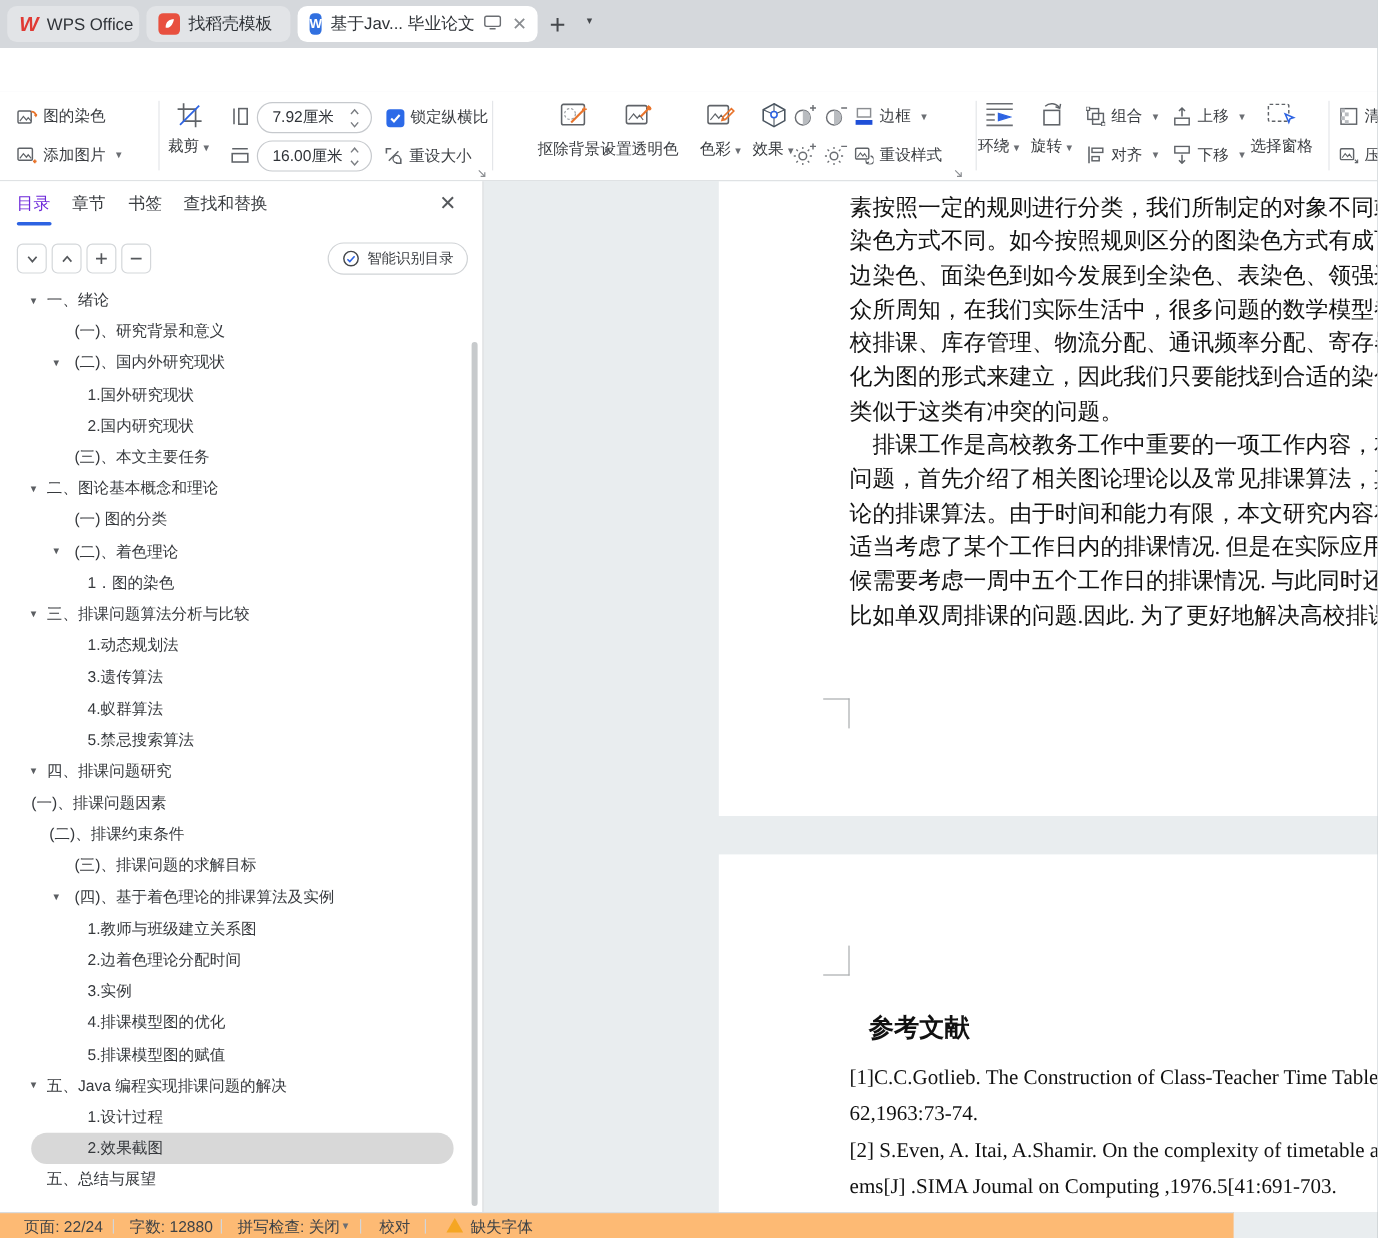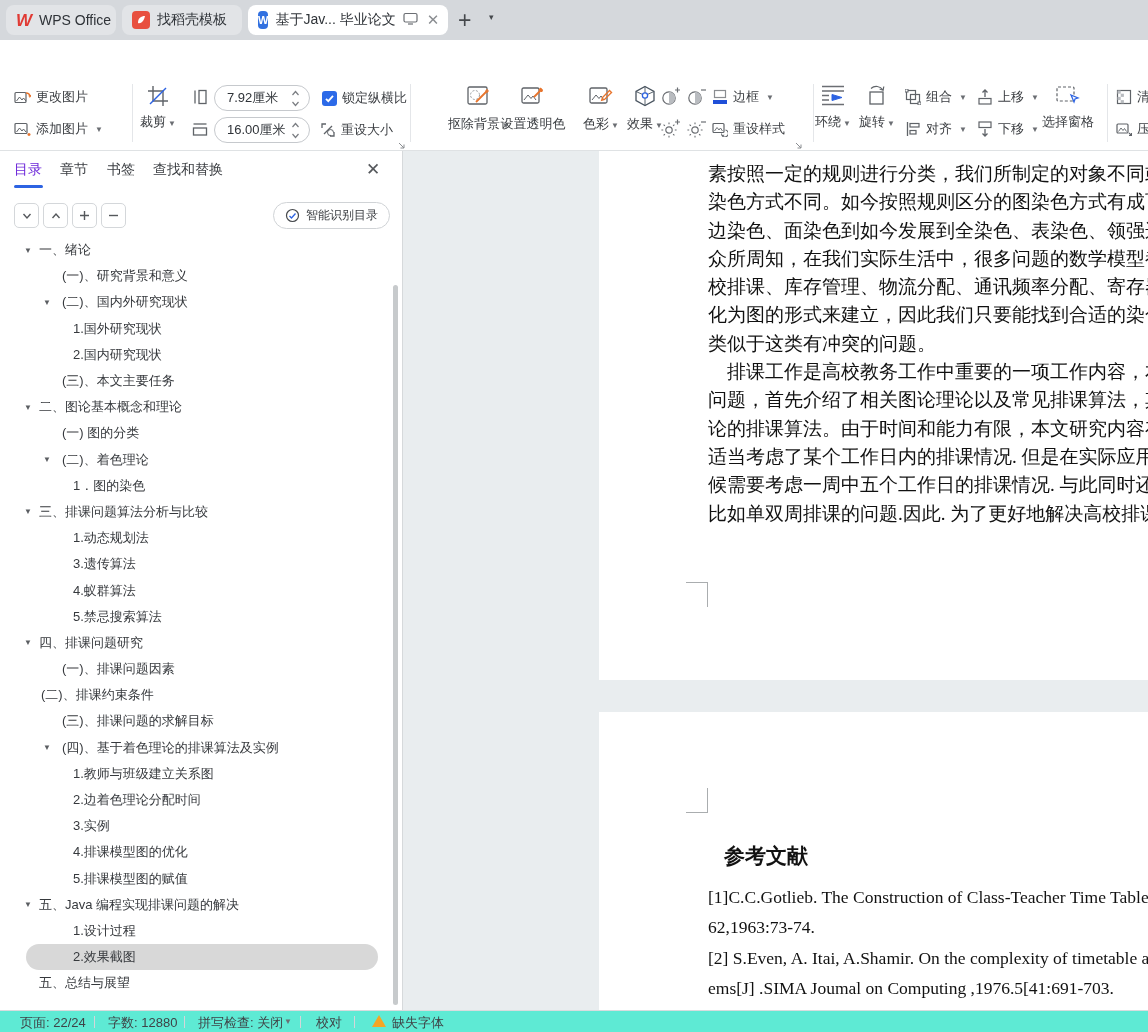--- a/index.html
+++ b/index.html
@@ -57,21 +57,21 @@
   
   .workspace{position:absolute;left:404px;top:151px;width:744px;height:859px;background:#e9edef;overflow:hidden;}
   .page{position:absolute;left:195px;width:800px;background:#fff;}
   .docline{height:28.3px;line-height:28.3px;font-size:19px;color:#111;white-space:nowrap;font-family:"Liberation Serif",serif;}
   .refline{height:30.4px;line-height:30.4px;font-size:17.5px;color:#111;white-space:nowrap;font-family:"Liberation Serif",serif;}
   .cornermark1{position:absolute;left:87px;top:431px;width:22px;height:25px;border-top:1px solid #aaadaf;border-right:1px solid #aaadaf;}
   .cornermark2{position:absolute;left:87px;top:76px;width:22px;height:25px;border-bottom:1px solid #aaadaf;border-right:1px solid #aaadaf;}
   .refheading{position:absolute;left:125px;top:130px;font-size:21px;font-weight:bold;color:#111;font-family:"Liberation Serif",serif;white-space:nowrap;}
 
   
-  .statusbar{position:absolute;left:0;top:1010px;width:1148px;height:22px;background:#5eead4;border-top:1px solid #d9dcde;font-size:13px;color:#3f4347;}
+  .statusbar{position:absolute;left:0;top:1010px;width:1028px;height:22px;background:#fdba74;border-top:1px solid #d9dcde;font-size:13px;color:#3f4347;}
   .sitem{position:absolute;top:3px;white-space:nowrap;}
   .sdiv{position:absolute;top:5px;width:1px;height:12px;background:#d3d6d9;}
   .warntri{display:inline-block;width:0;height:0;border-left:7px solid transparent;border-right:7px solid transparent;border-bottom:12px solid #f5a623;position:relative;}
 </style>
 </head>
 <body>
 
 <div id="app">
 
   <div class="tabbar">
@@ -163,21 +163,21 @@
   </div>
 
   <div class="ribbon">
 
     <div class="rrow" style="left:14px;top:12px;">
       <svg width="17" height="17" viewBox="0 0 17 17">
           <rect x="1" y="3.5" width="11" height="10" rx="1" fill="none" stroke="#5f6368" stroke-width="1.2"></rect>
           <path d="M2.5 12l3-4 2.5 3 1.5-2 2.5 3" fill="none" stroke="#5f6368" stroke-width="1"></path>
           <path d="M12 4a4 4 0 0 1 4 3.5l1.2-1.2M16 7.5l-1.3-1" fill="none" stroke="#e8742c" stroke-width="1.3"></path>
         </svg>
-      <span>更改图片</span>
+      <span>图的染色</span>
     </div>
     <div class="rrow" style="left:14px;top:44px;">
       <svg width="17" height="17" viewBox="0 0 17 17">
           <rect x="1" y="2.5" width="12" height="10" rx="1" fill="none" stroke="#5f6368" stroke-width="1.2"></rect>
           <path d="M2.5 11l3-4 2.5 3 1.5-2 2.5 3" fill="none" stroke="#5f6368" stroke-width="1"></path>
           <path d="M13.5 13.5h3M15 12v3" stroke="#e8742c" stroke-width="1.4"></path>
         </svg>
       <span>添加图片</span>
       <span class="chev">▼</span>
     </div>
@@ -500,21 +500,21 @@
         <div class="tocrow" style="padding-left: 73px;">
           <span>4.蚁群算法</span>
         </div>
         <div class="tocrow" style="padding-left: 73px;">
           <span>5.禁忌搜索算法</span>
         </div>
         <div class="tocrow" style="padding-left: 24px;">
           <span class="tocarrow" style="width: 15px;">▼</span>
           <span>四、排课问题研究</span>
         </div>
-        <div class="tocrow" style="padding-left: 62px;">
+        <div class="tocrow" style="padding-left: 26px;">
           <span>(一)、排课问题因素</span>
         </div>
         <div class="tocrow" style="padding-left: 41px;">
           <span>(二)、排课约束条件</span>
         </div>
         <div class="tocrow" style="padding-left: 62px;">
           <span>(三)、排课问题的求解目标</span>
         </div>
         <div class="tocrow" style="padding-left: 43px;">
           <span class="tocarrow" style="width: 19px;">▼</span>

